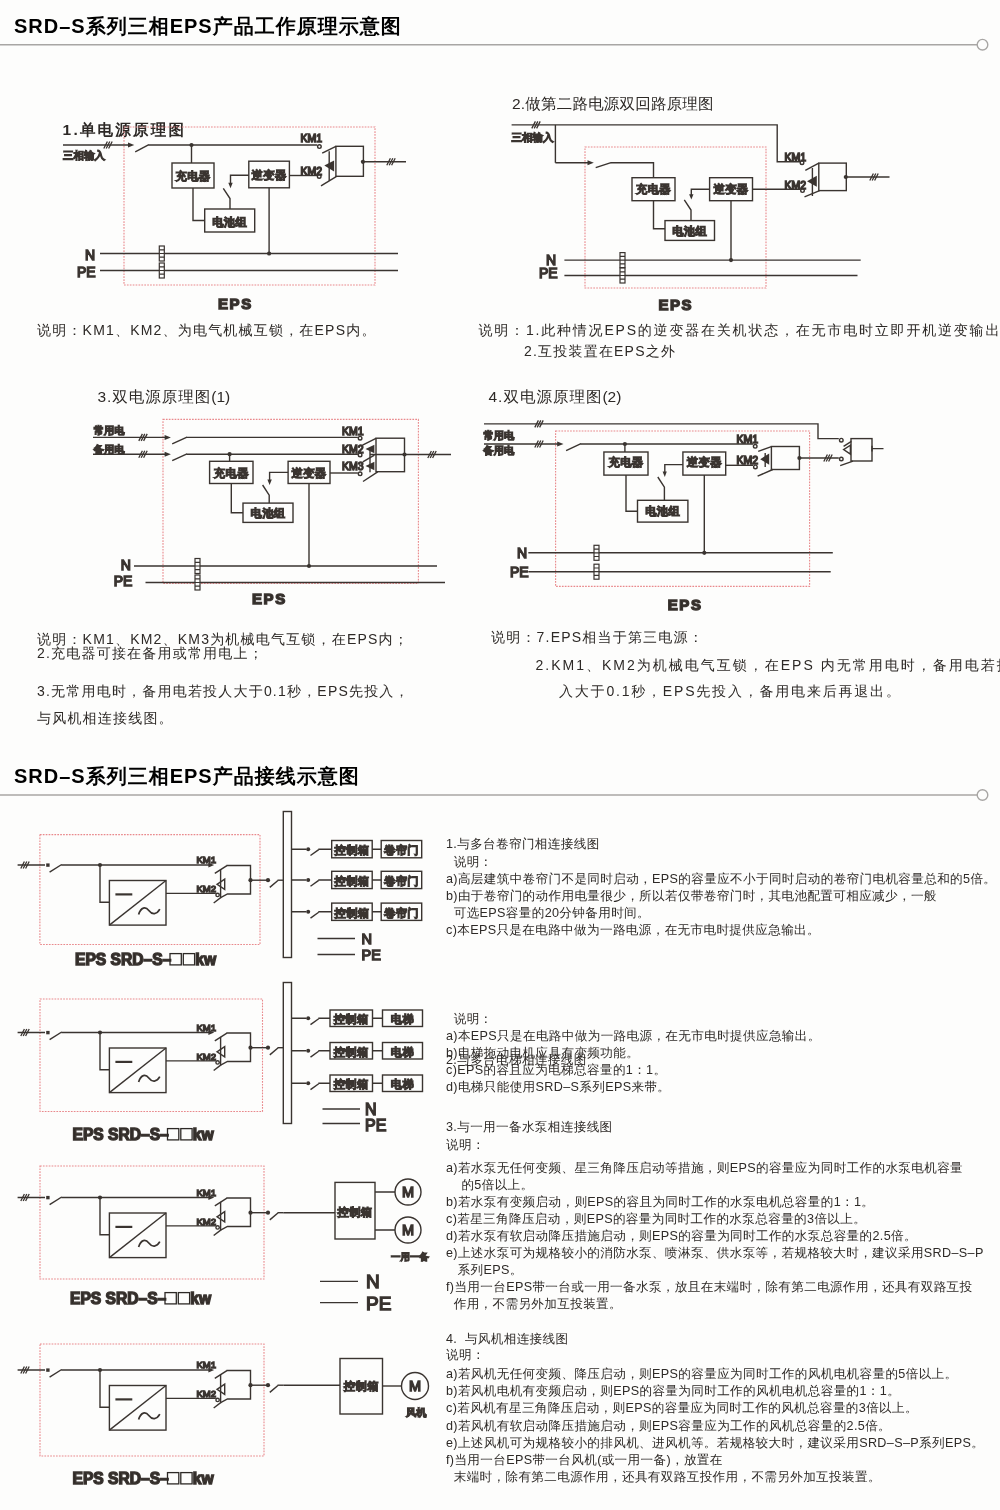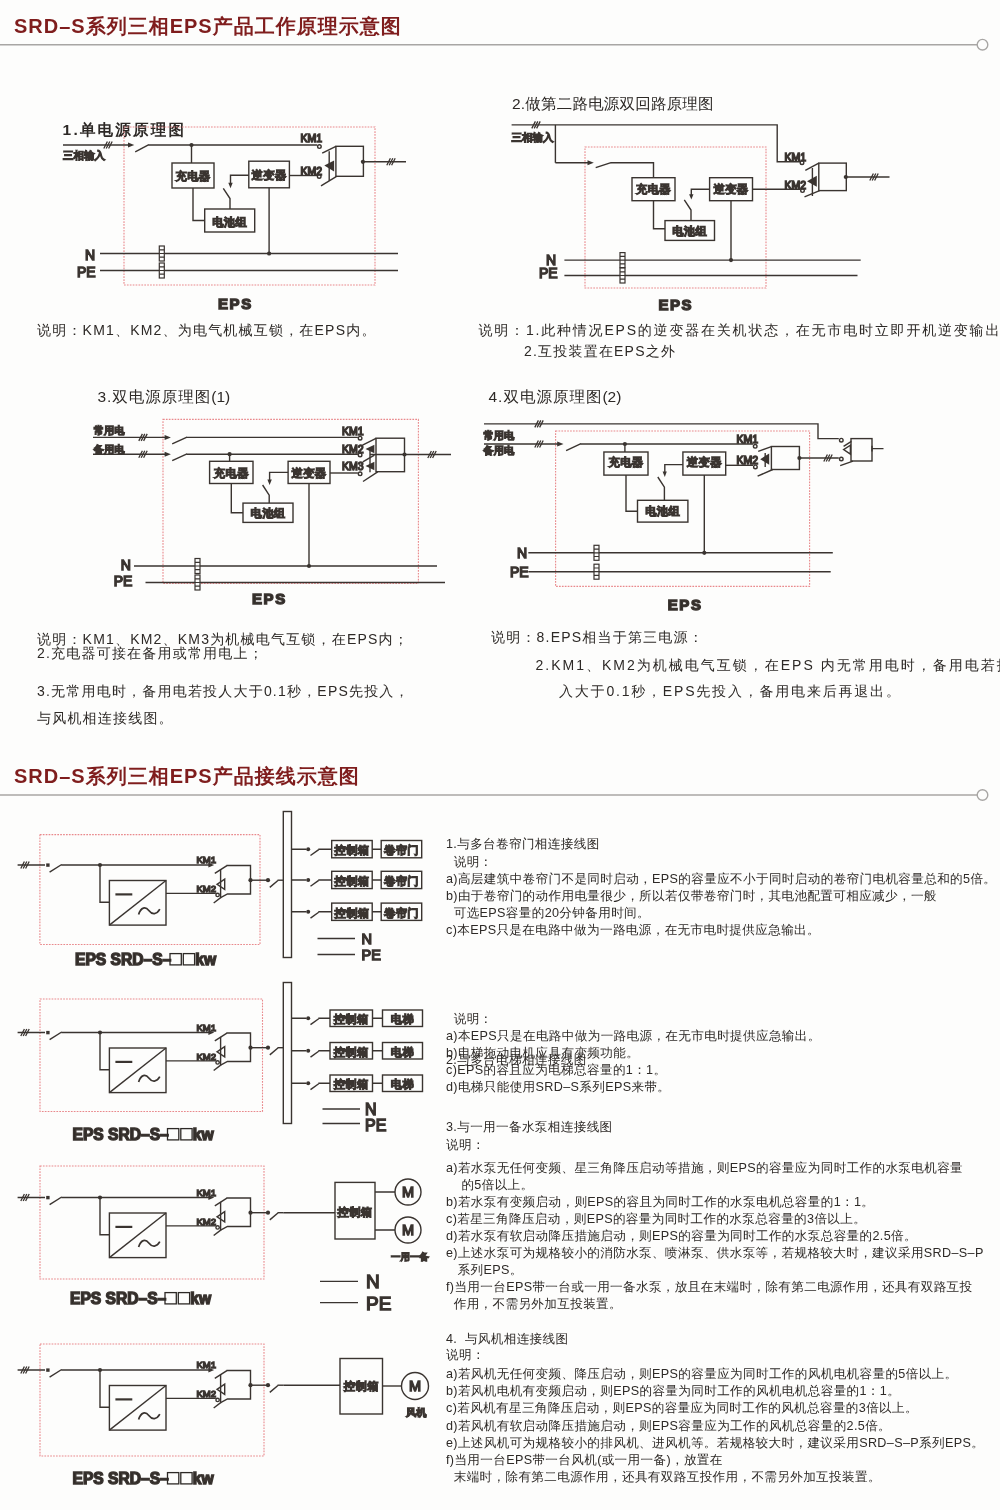--- a/index.html
+++ b/index.html
@@ -1,20 +1,20 @@
 <!DOCTYPE html>
 <html><head>
 <meta charset="utf-8">
 <style>
 html,body{margin:0;padding:0;}
 body{width:1000px;height:1510px;position:relative;background:#fdfdfc;
  font-family:"Liberation Sans",sans-serif;overflow:hidden;}
 .t{position:absolute;white-space:nowrap;font-weight:bold;color:#2d2926;line-height:1;}
 .rc{left:446px;font-size:12.6px;line-height:17.1px;letter-spacing:0.35px;font-weight:500;}
-.blue{color:#7f1d1d;}
+.blue{color:#000000;}
 svg{position:absolute;left:0;top:0;}
 svg text{font-family:"Liberation Sans",sans-serif;font-weight:bold;fill:#2d2926;}
 .s10{font-size:9.5px;font-weight:normal;}
 .s105{font-size:10.3px;font-weight:normal;}
 .s11{font-size:10.5px;font-weight:normal;}
 .s12{font-size:11.3px;font-weight:normal;letter-spacing:0.4px;}
 .s13{font-size:14px;font-weight:normal;}
 .s14{font-size:14.5px;font-weight:normal;}
 .s16{font-size:16px;font-weight:normal;}
 .s19{font-size:19px;font-weight:normal;}
@@ -33,21 +33,21 @@
 <div class="t" style="left:97.4px;top:389px;font-size:15.5px;letter-spacing:1.0px;font-weight:500;">3.双电源原理图<span style="letter-spacing:0">(1)</span></div>
 <div class="t" style="left:488.5px;top:389px;font-size:15.5px;letter-spacing:1.0px;font-weight:500;">4.双电源原理图<span style="letter-spacing:0">(2)</span></div>
 
 <div class="t" style="left:37px;top:322.5px;font-size:14px;letter-spacing:1.2px;font-weight:500;">说明：KM1、KM2、为电气机械互锁，在EPS内。</div>
 <div class="t" style="left:478.5px;top:323px;font-size:14px;letter-spacing:1.8px;font-weight:500;">说明：1.此种情况EPS的逆变器在关机状态，在无市电时立即开机逆变输出。</div>
 <div class="t" style="left:524px;top:344px;font-size:14px;letter-spacing:1.2px;font-weight:500;">2.互投装置在EPS之外</div>
 <div class="t" style="left:37px;top:631.5px;font-size:14px;letter-spacing:1.2px;font-weight:500;">说明：KM1、KM2、KM3为机械电气互锁，在EPS内；</div>
 <div class="t" style="left:37px;top:646px;font-size:14px;letter-spacing:1.2px;font-weight:500;">2.充电器可接在备用或常用电上；</div>
 <div class="t" style="left:37px;top:683.8px;font-size:14px;letter-spacing:1.2px;font-weight:500;">3.无常用电时，备用电若投人大于0.1秒，EPS先投入，</div>
 <div class="t" style="left:37px;top:711.3px;font-size:14px;letter-spacing:1.2px;font-weight:500;">与风机相连接线图。</div>
-<div class="t" style="left:491px;top:630px;font-size:14px;letter-spacing:1.2px;font-weight:500;">说明：8.EPS相当于第三电源：</div>
+<div class="t" style="left:491px;top:630px;font-size:14px;letter-spacing:1.2px;font-weight:500;">说明：7.EPS相当于第三电源：</div>
 <div class="t" style="left:535.5px;top:658px;font-size:14px;letter-spacing:2.0px;font-weight:500;">2.KM1、KM2为机械电气互锁，在EPS 内无常用电时，备用电若投</div>
 <div class="t" style="left:559px;top:684px;font-size:14px;letter-spacing:1.8px;font-weight:500;">入大于0.1秒，EPS先投入，备用电来后再退出。</div>
 
 <div class="t rc" style="top:836.2px;">1.与多台卷帘门相连接线图</div>
 <div class="t rc" style="top:854px;">&nbsp;&nbsp;说明：<br>a)高层建筑中卷帘门不是同时启动，EPS的容量应不小于同时启动的卷帘门电机容量总和的5倍。<br>b)由于卷帘门的动作用电量很少，所以若仅带卷帘门时，其电池配置可相应减少，一般<br>&nbsp;&nbsp;可选EPS容量的20分钟备用时间。<br>c)本EPS只是在电路中做为一路电源，在无市电时提供应急输出。</div>
 <div class="t rc" style="top:1052px;">2.与多台电梯相连接线图</div>
 <div class="t rc" style="top:1010.5px;">&nbsp;&nbsp;说明：<br>a)本EPS只是在电路中做为一路电源，在无市电时提供应急输出。<br>b)电梯拖动电机应具有变频功能。<br>c)EPS的容且应为电梯总容量的1：1。<br>d)电梯只能使用SRD–S系列EPS来带。</div>
 <div class="t rc" style="top:1119px;">3.与一用一备水泵相连接线图</div>
 <div class="t rc" style="top:1137.3px;">说明：</div>
 <div class="t rc" style="top:1159.7px;">a)若水泵无任何变频、星三角降压启动等措施，则EPS的容量应为同时工作的水泵电机容量<br>&nbsp;&nbsp;&nbsp;&nbsp;的5倍以上。<br>b)若水泵有变频启动，则EPS的容且为同时工作的水泵电机总容量的1：1。<br>c)若星三角降压启动，则EPS的容量为同时工作的水泵总容量的3倍以上。<br>d)若水泵有软启动降压措施启动，则EPS的容量为同时工作的水泵总容量的2.5倍。<br>e)上述水泵可为规格较小的消防水泵、喷淋泵、供水泵等，若规格较大时，建议采用SRD–S–P<br>&nbsp;&nbsp;&nbsp;系列EPS。<br>f)当用一台EPS带一台或一用一备水泵，放且在末端时，除有第二电源作用，还具有双路互投<br>&nbsp;&nbsp;作用，不需另外加互投装置。</div>

